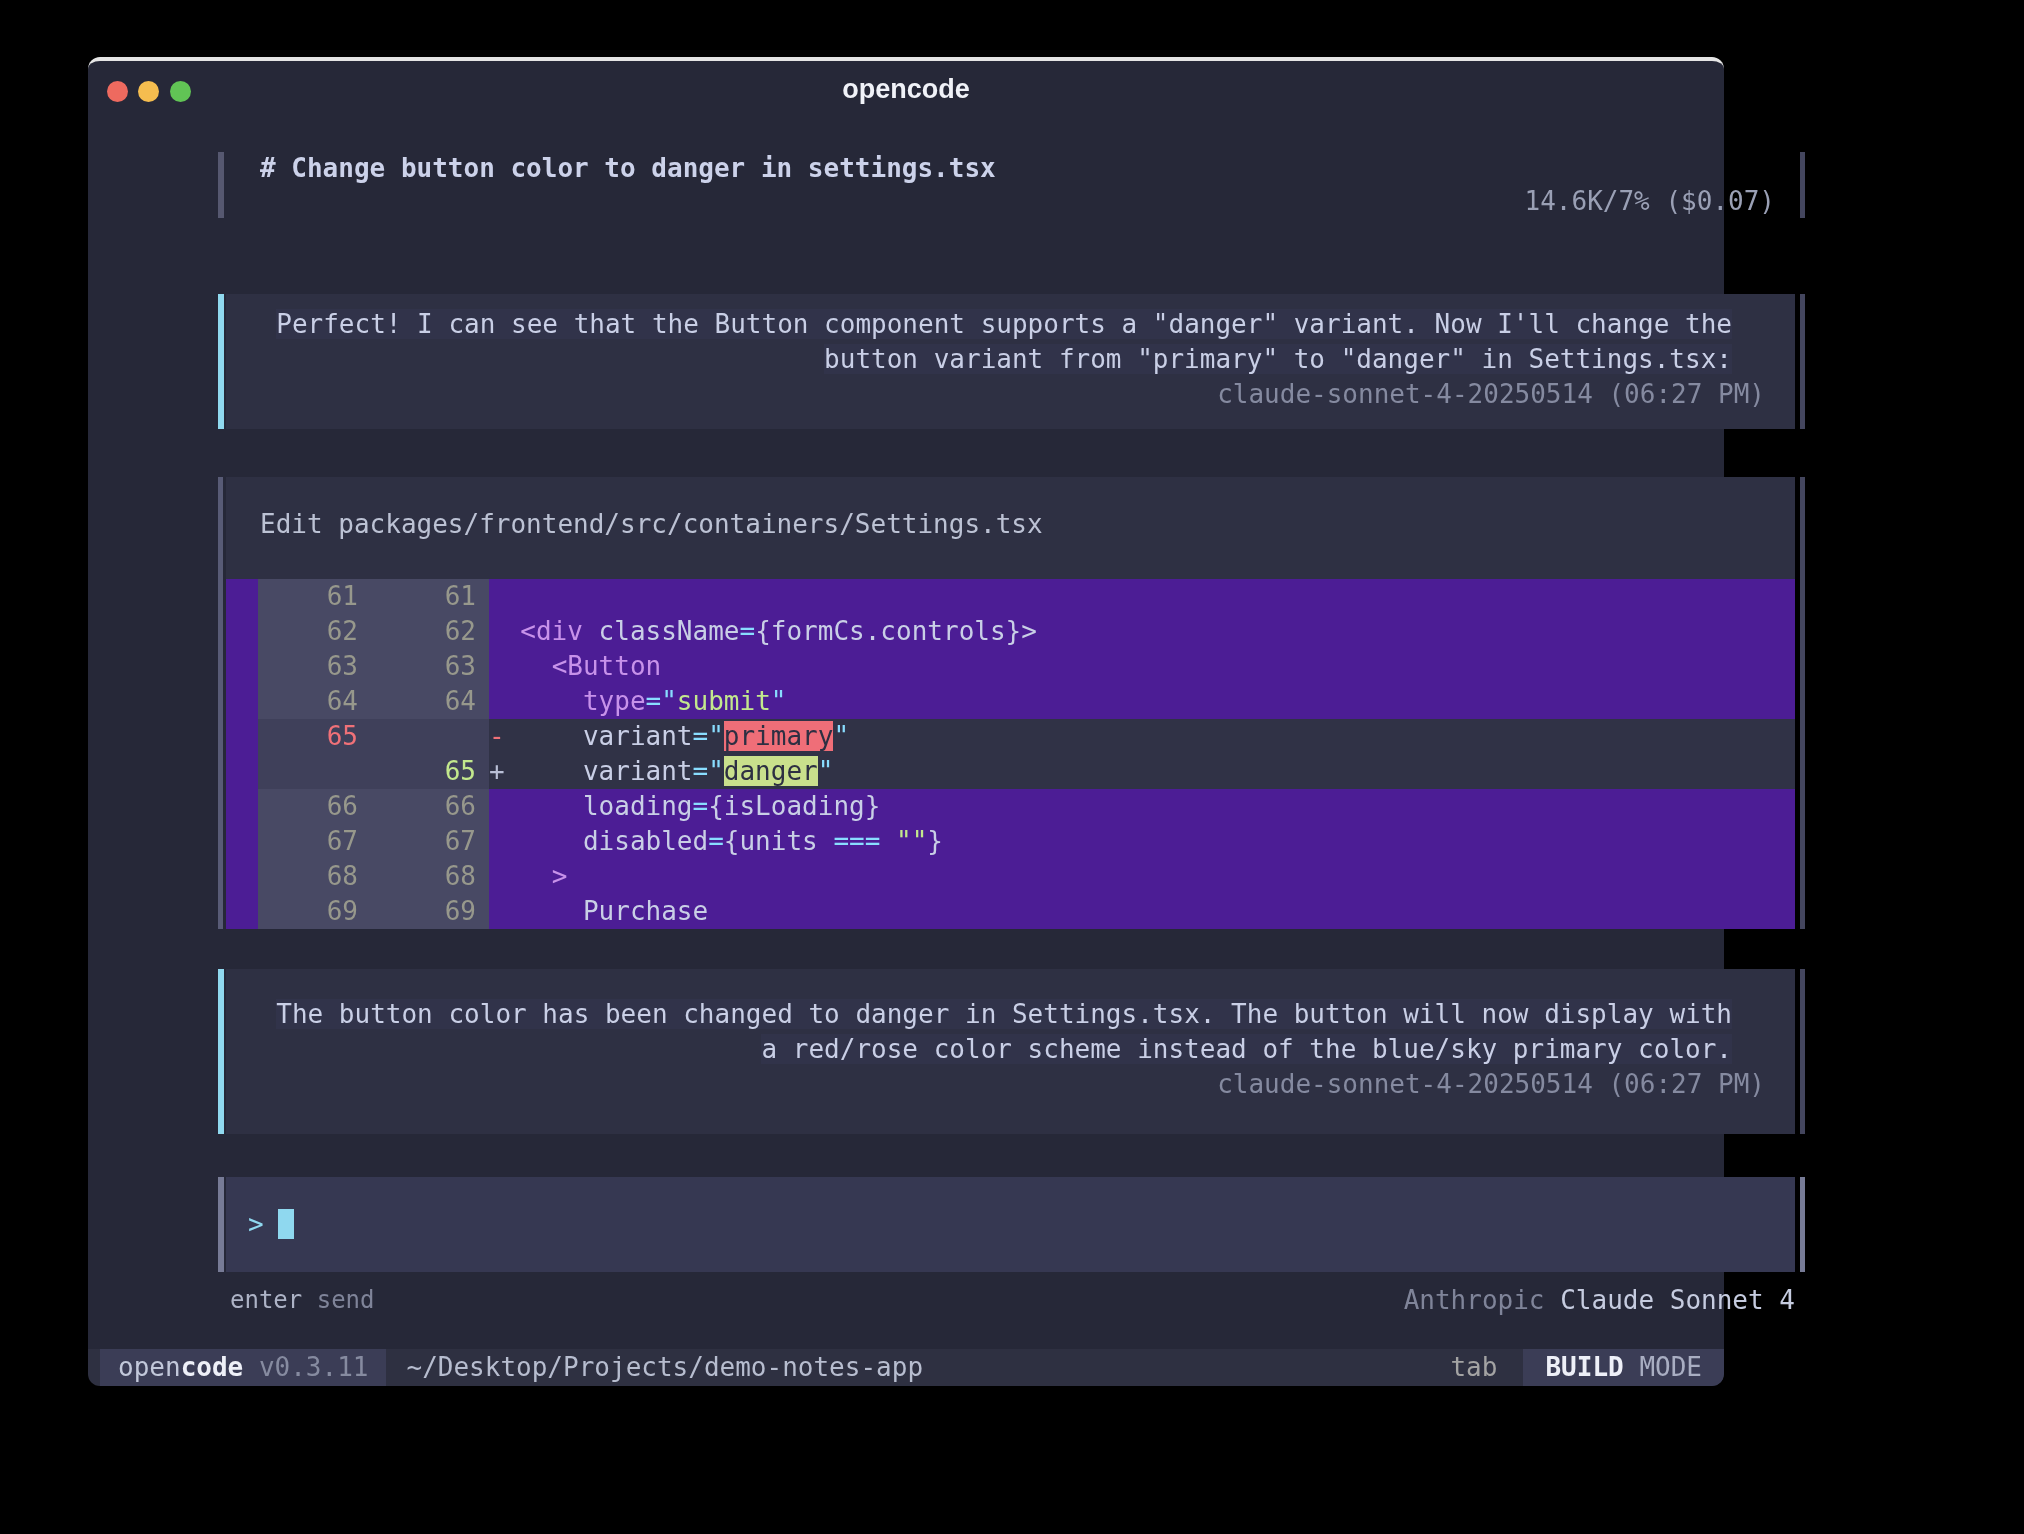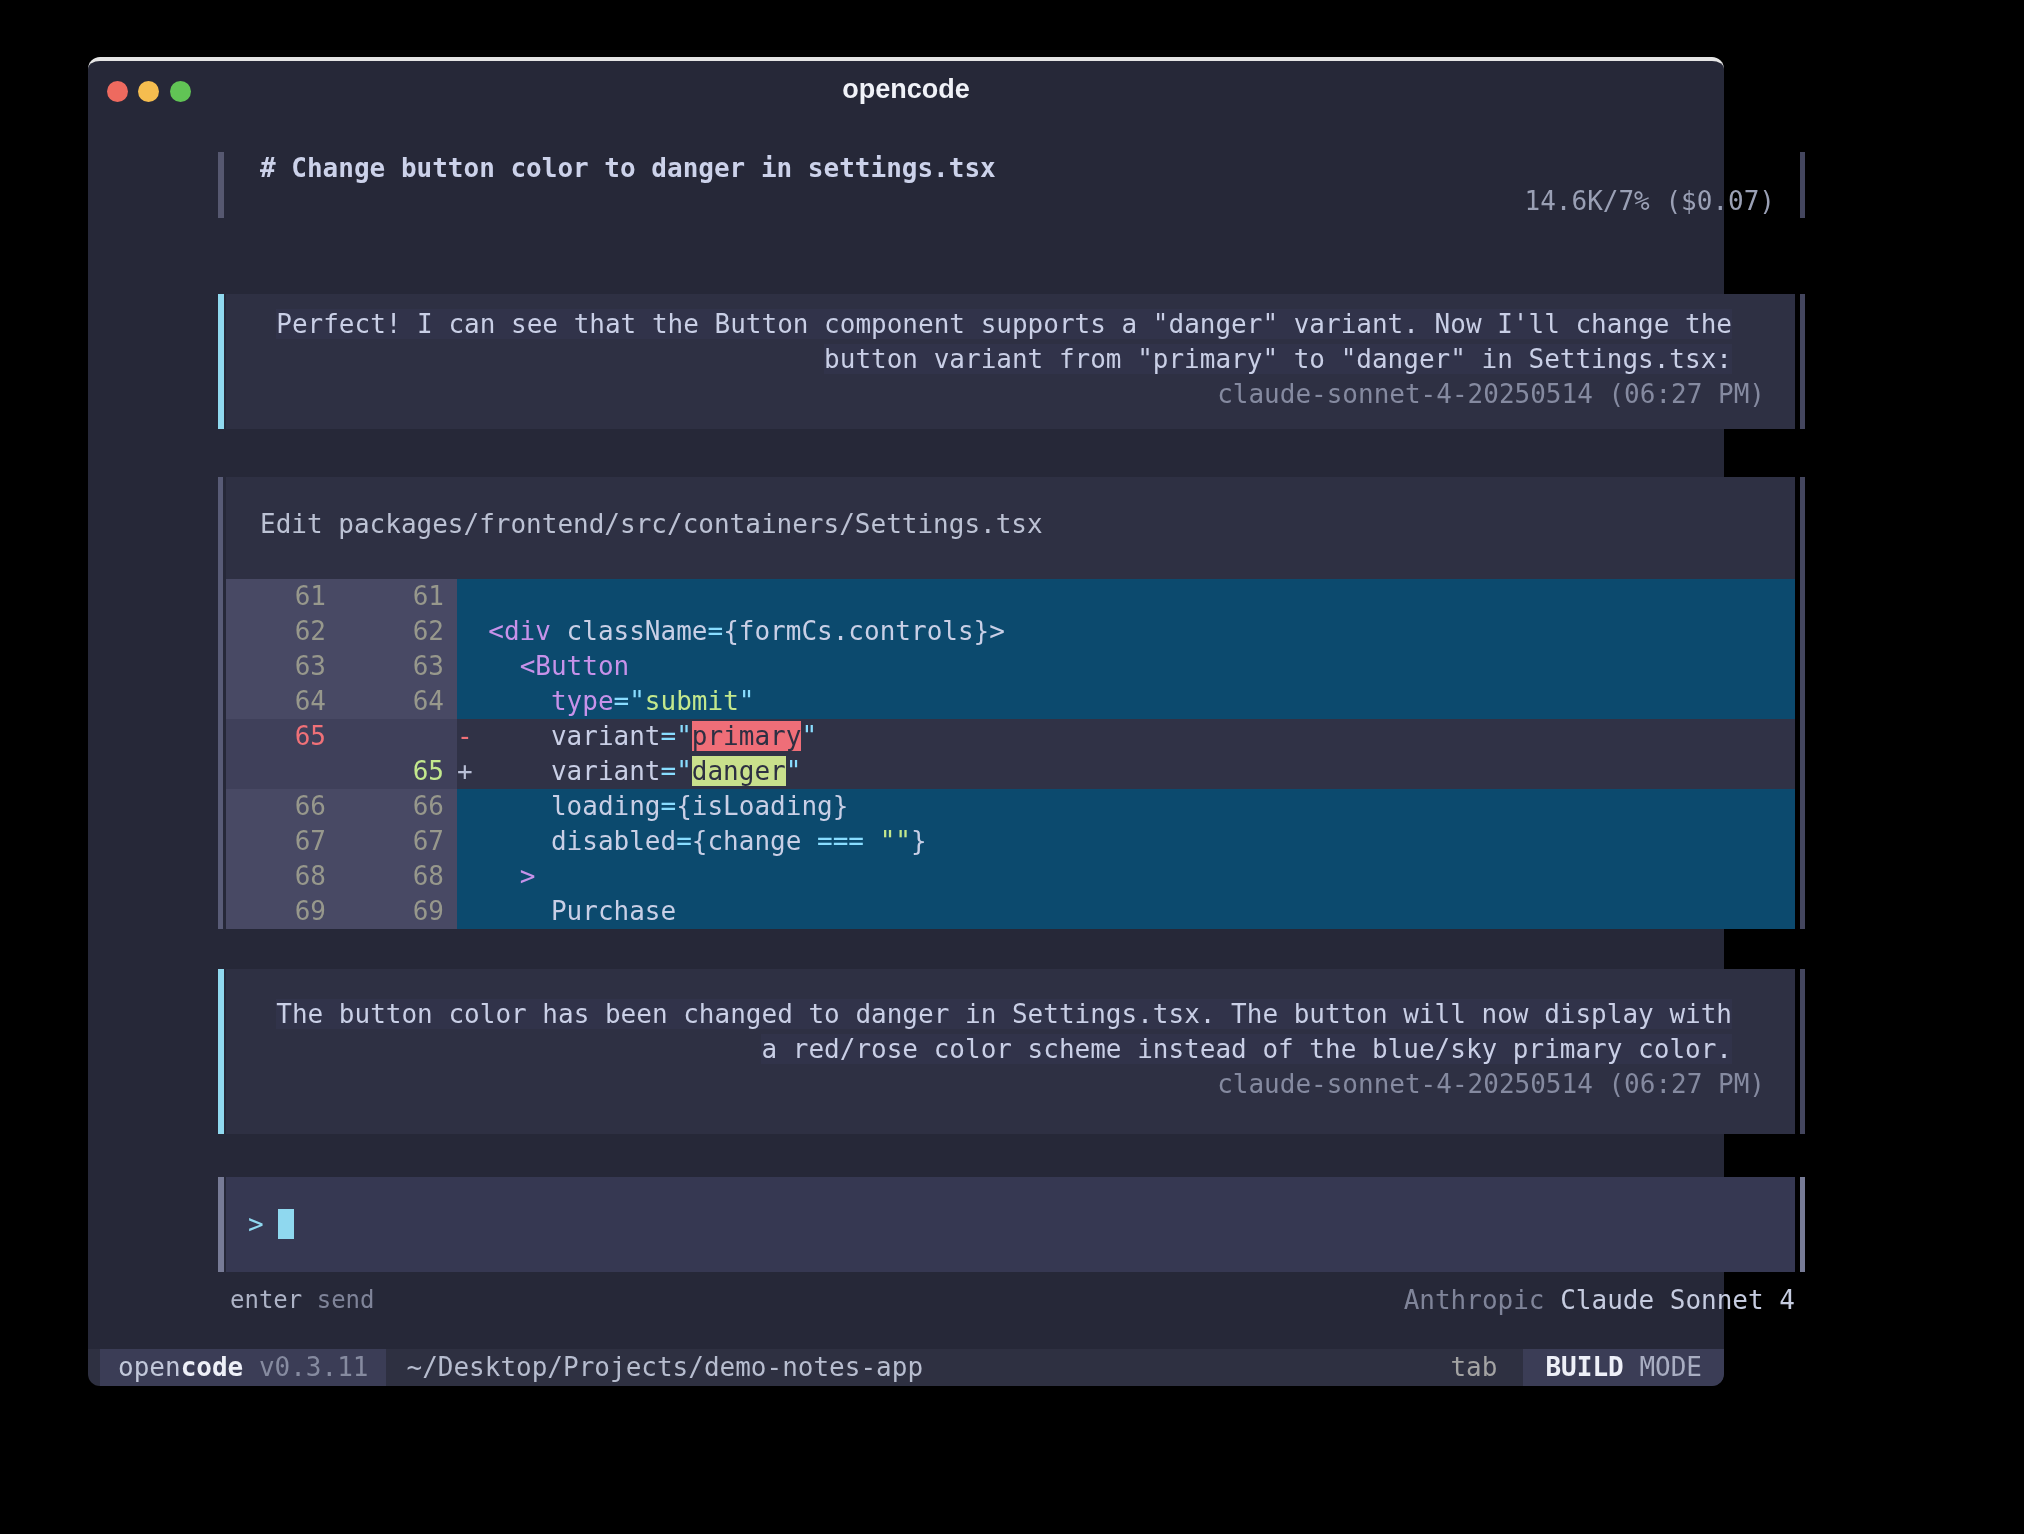--- a/index.html
+++ b/index.html
@@ -37,21 +37,21 @@
   .msg1{top:233px;height:135px;}
   .msg1 .content{padding:13px 30px 0 34px;}
   .msg2{top:908px;height:165px;}
   .msg2 .content{padding:28px 30px 0 34px;}
   .msg-text{max-width:1472px;}
   .msg-text span{background:#31334a;}
   
   .diff{top:416px;height:452px;}
   .diff .content{background:#2e3043;overflow:hidden;}
   .diff-header{padding:30px 0 0 34px;font-size:26px;line-height:35px;color:#bcc2d4;height:102px;box-sizing:border-box;}
-  .diff-rows{background:#0c4a6e;}
+  .diff-rows{background:#4c1d95;padding-left:32px;}
   .drow{display:flex;height:35px;font-size:26px;line-height:35px;}
   .gut{display:flex;width:231px;flex:none;background:#484964;color:#97988c;}
   .ln-old{width:100px;text-align:right;white-space:pre;}
   .ln-new{width:118px;text-align:right;white-space:pre;}
   .code{flex:1;white-space:pre;color:#c9cfe6;}
   .drow.removed,.drow.added{background:#303246;}
   .drow.removed .gut,.drow.added .gut{background:#3f405a;}
   .drow.removed .ln-old{color:#f07178;}
   .drow.added .ln-new{color:#c3e88d;}
   .tok-fg{color:#c9cfe6;}
@@ -170,21 +170,21 @@
                 <span class="ln-old">66</span>
                 <span class="ln-new">66</span>
               </div>
               <div class="code"><span class="tok-fg">      loading</span><span class="tok-cyan">=</span><span class="tok-fg">{isLoading}</span></div>
             </div>
             <div class="drow">
               <div class="gut">
                 <span class="ln-old">67</span>
                 <span class="ln-new">67</span>
               </div>
-              <div class="code"><span class="tok-fg">      disabled</span><span class="tok-cyan">=</span><span class="tok-fg">{change </span><span class="tok-cyan">===</span><span class="tok-fg"> </span><span class="tok-green">""</span><span class="tok-fg">}</span></div>
+              <div class="code"><span class="tok-fg">      disabled</span><span class="tok-cyan">=</span><span class="tok-fg">{units </span><span class="tok-cyan">===</span><span class="tok-fg"> </span><span class="tok-green">""</span><span class="tok-fg">}</span></div>
             </div>
             <div class="drow">
               <div class="gut">
                 <span class="ln-old">68</span>
                 <span class="ln-new">68</span>
               </div>
               <div class="code"><span class="tok-fg">    </span><span class="tok-purple">&gt;</span></div>
             </div>
             <div class="drow">
               <div class="gut">

